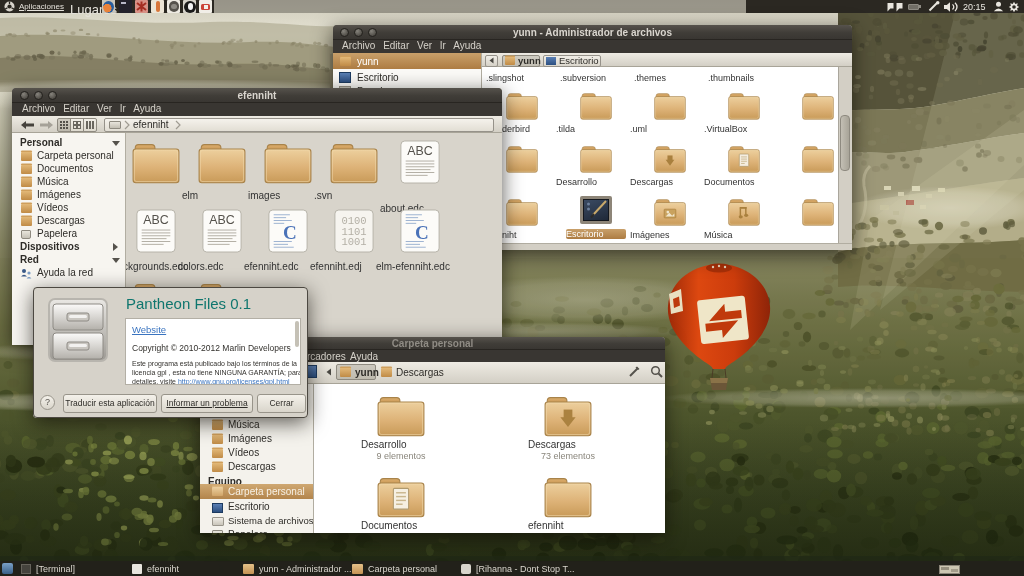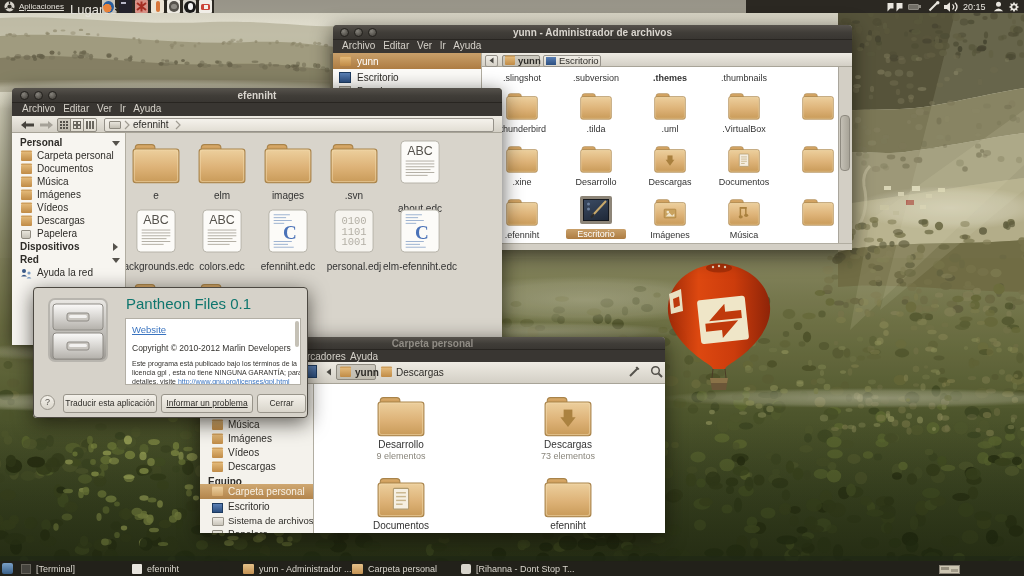--- a/index.html
+++ b/index.html
@@ -6,21 +6,21 @@
 body{width:1024px;height:576px;overflow:hidden;font-family:"Liberation Sans",sans-serif;position:relative;background:#6d7452;}
 #wall{position:absolute;left:0;top:0;width:1024px;height:576px;}
 .win{position:absolute;box-shadow:0 5px 20px rgba(15,12,6,0.68);border-radius:4px 4px 0 0;outline:1px solid rgba(52,48,41,0.85);outline-offset:-1px;}
 .tbar{position:absolute;left:0;top:0;right:0;background:linear-gradient(#56524c,#403d38 55%,#393632);border-radius:4px 4px 0 0;border-bottom:1px solid #282521;box-sizing:border-box;padding-left:7px;}
 .ttl{position:absolute;left:0;right:0;text-align:center;color:#d9d5ce;font-size:10px;font-weight:bold;white-space:nowrap;}
 .btn3{position:absolute;display:flex;}
 .btn3 i{width:7px;height:7px;margin-right:5px;border-radius:50%;background:radial-gradient(circle at 35% 30%,#86837c,#4e4b45 75%);border:1px solid #23211d;display:block;}
 .mbar{position:absolute;left:0;right:0;background:#393632;color:#d6d2ca;font-size:10px;white-space:nowrap;}
 .mbar b{font-weight:normal;margin-right:5px;}
 .toolb{position:absolute;background:linear-gradient(#eeebe3,#d3cfc5);border-bottom:1px solid #a8a498;box-sizing:border-box;}
-.lbl{position:absolute;font-size:10px;color:#333;text-align:center;white-space:nowrap;}
+.lbl{position:absolute;font-size:10px;color:#333;text-align:left;white-space:nowrap;}
 .glbl{position:absolute;font-size:9px;color:#8a867c;text-align:center;white-space:nowrap;}
 .srow{position:absolute;font-size:10px;color:#2e2c28;white-space:nowrap;}
 .shead{position:absolute;font-size:10px;font-weight:bold;color:#2e2c28;white-space:nowrap;}
 .sic{position:absolute;width:11px;height:9px;border-radius:1px;background:linear-gradient(#e2b878,#c08b46);box-shadow:0 -1.5px 0 #cf9f5c;}
 .pbtn{position:absolute;background:linear-gradient(#f4f1ea,#d9d5cb);border:1px solid #98948a;border-radius:3px;font-size:8.5px;color:#2e2c28;text-align:center;white-space:nowrap;overflow:hidden;}
 </style>
 </head>
 <body>
 <svg id="wall" viewBox="0 0 1024 576" preserveAspectRatio="none">
 <defs>
@@ -1926,21 +1926,21 @@
     </svg>
  <div style="position:absolute;left:169px;top:29.5px;width:38px;height:12px;background:linear-gradient(#cfccc2,#c2beb2);border:1px solid #8e8a80;border-radius:2px;box-sizing:border-box;"></div>
  <div class="sic" style="left:172px;top:31.5px;width:10px;height:8px;"></div>
  <span style="position:absolute;left:185px;top:30px;font-size:9.5px;font-weight:bold;color:#2e2c28;">yunn</span>
  <div style="position:absolute;left:210px;top:29.5px;width:58px;height:12px;background:linear-gradient(#f0ede6,#dad6cc);border:1px solid #96928a;border-radius:2px;box-sizing:border-box;"></div>
  <div style="position:absolute;left:213px;top:31.5px;width:10px;height:8px;background:linear-gradient(#5a7fb4,#2c4f80);"></div>
  <span style="position:absolute;left:226px;top:30px;font-size:9.5px;color:#2e2c28;">Escritorio</span>
  <div style="position:absolute;left:149px;top:42px;width:356px;height:176px;background:#fff;overflow:hidden;">
   <div class="lbl" style="left:4px;top:6px;width:72px;font-size:9px;">.slingshot</div>
   <div class="lbl" style="left:78px;top:6px;width:72px;font-size:9px;">.subversion</div>
-  <div class="lbl" style="left:152px;top:6px;width:72px;font-size:9px;font-weight:bold;">.themes</div>
+  <div class="lbl" style="left:152px;top:6px;width:72px;font-size:9px;">.themes</div>
   <div class="lbl" style="left:226px;top:6px;width:72px;font-size:9px;">.thumbnails</div>
   <svg style="position:absolute;left:24px;top:23px" width="32" height="30" viewBox="0 0 44 41">
         <use href="#folder"></use>
       </svg>
   <div class="lbl" style="left:0px;top:57px;width:80px;font-size:9px;">.thunderbird</div>
   <svg style="position:absolute;left:98px;top:23px" width="32" height="30" viewBox="0 0 44 41">
         <use href="#folder"></use>
       </svg>
   <div class="lbl" style="left:74px;top:57px;width:80px;font-size:9px;">.tilda</div>
   <svg style="position:absolute;left:172px;top:23px" width="32" height="30" viewBox="0 0 44 41">
@@ -2182,21 +2182,21 @@
         </g>
         <text x="24" y="31" font-size="20" font-weight="bold" fill="#4a72b8" text-anchor="middle" font-family="Liberation Serif">C</text>
       </svg>
   <div class="lbl" style="left:118px;top:128px;width:88px;">efenniht.edc</div>
   <svg style="position:absolute;left:207px;top:76px" width="42" height="44" viewBox="0 0 44 46">
         <rect x="2" y="1" width="40" height="44" rx="4" fill="#f6f4ef" stroke="#b5b1a7" stroke-width="1"></rect>
         <text x="22" y="16" font-size="11" fill="#b3afa5" text-anchor="middle" font-family="Liberation Mono">0100</text>
         <text x="22" y="27" font-size="11" fill="#b3afa5" text-anchor="middle" font-family="Liberation Mono">1101</text>
         <text x="22" y="38" font-size="11" fill="#b3afa5" text-anchor="middle" font-family="Liberation Mono">1001</text>
       </svg>
-  <div class="lbl" style="left:184px;top:128px;width:88px;">personal.edj</div>
+  <div class="lbl" style="left:184px;top:128px;width:88px;">efenniht.edj</div>
   <svg style="position:absolute;left:273px;top:76px" width="42" height="44" viewBox="0 0 44 46">
         <rect x="2" y="1" width="40" height="44" rx="4" fill="#fcfbf8" stroke="#b5b1a7" stroke-width="1"></rect>
         <g stroke="#9ab0d0" stroke-width="1">
           <line x1="7" y1="6" x2="24" y2="6"></line>
           <line x1="7" y1="9" x2="20" y2="9"></line>
           <line x1="7" y1="12" x2="26" y2="12"></line>
           <line x1="7" y1="15" x2="18" y2="15"></line>
           <line x1="7" y1="34" x2="26" y2="34"></line>
           <line x1="7" y1="37" x2="22" y2="37"></line>
           <line x1="7" y1="40" x2="28" y2="40"></line>

